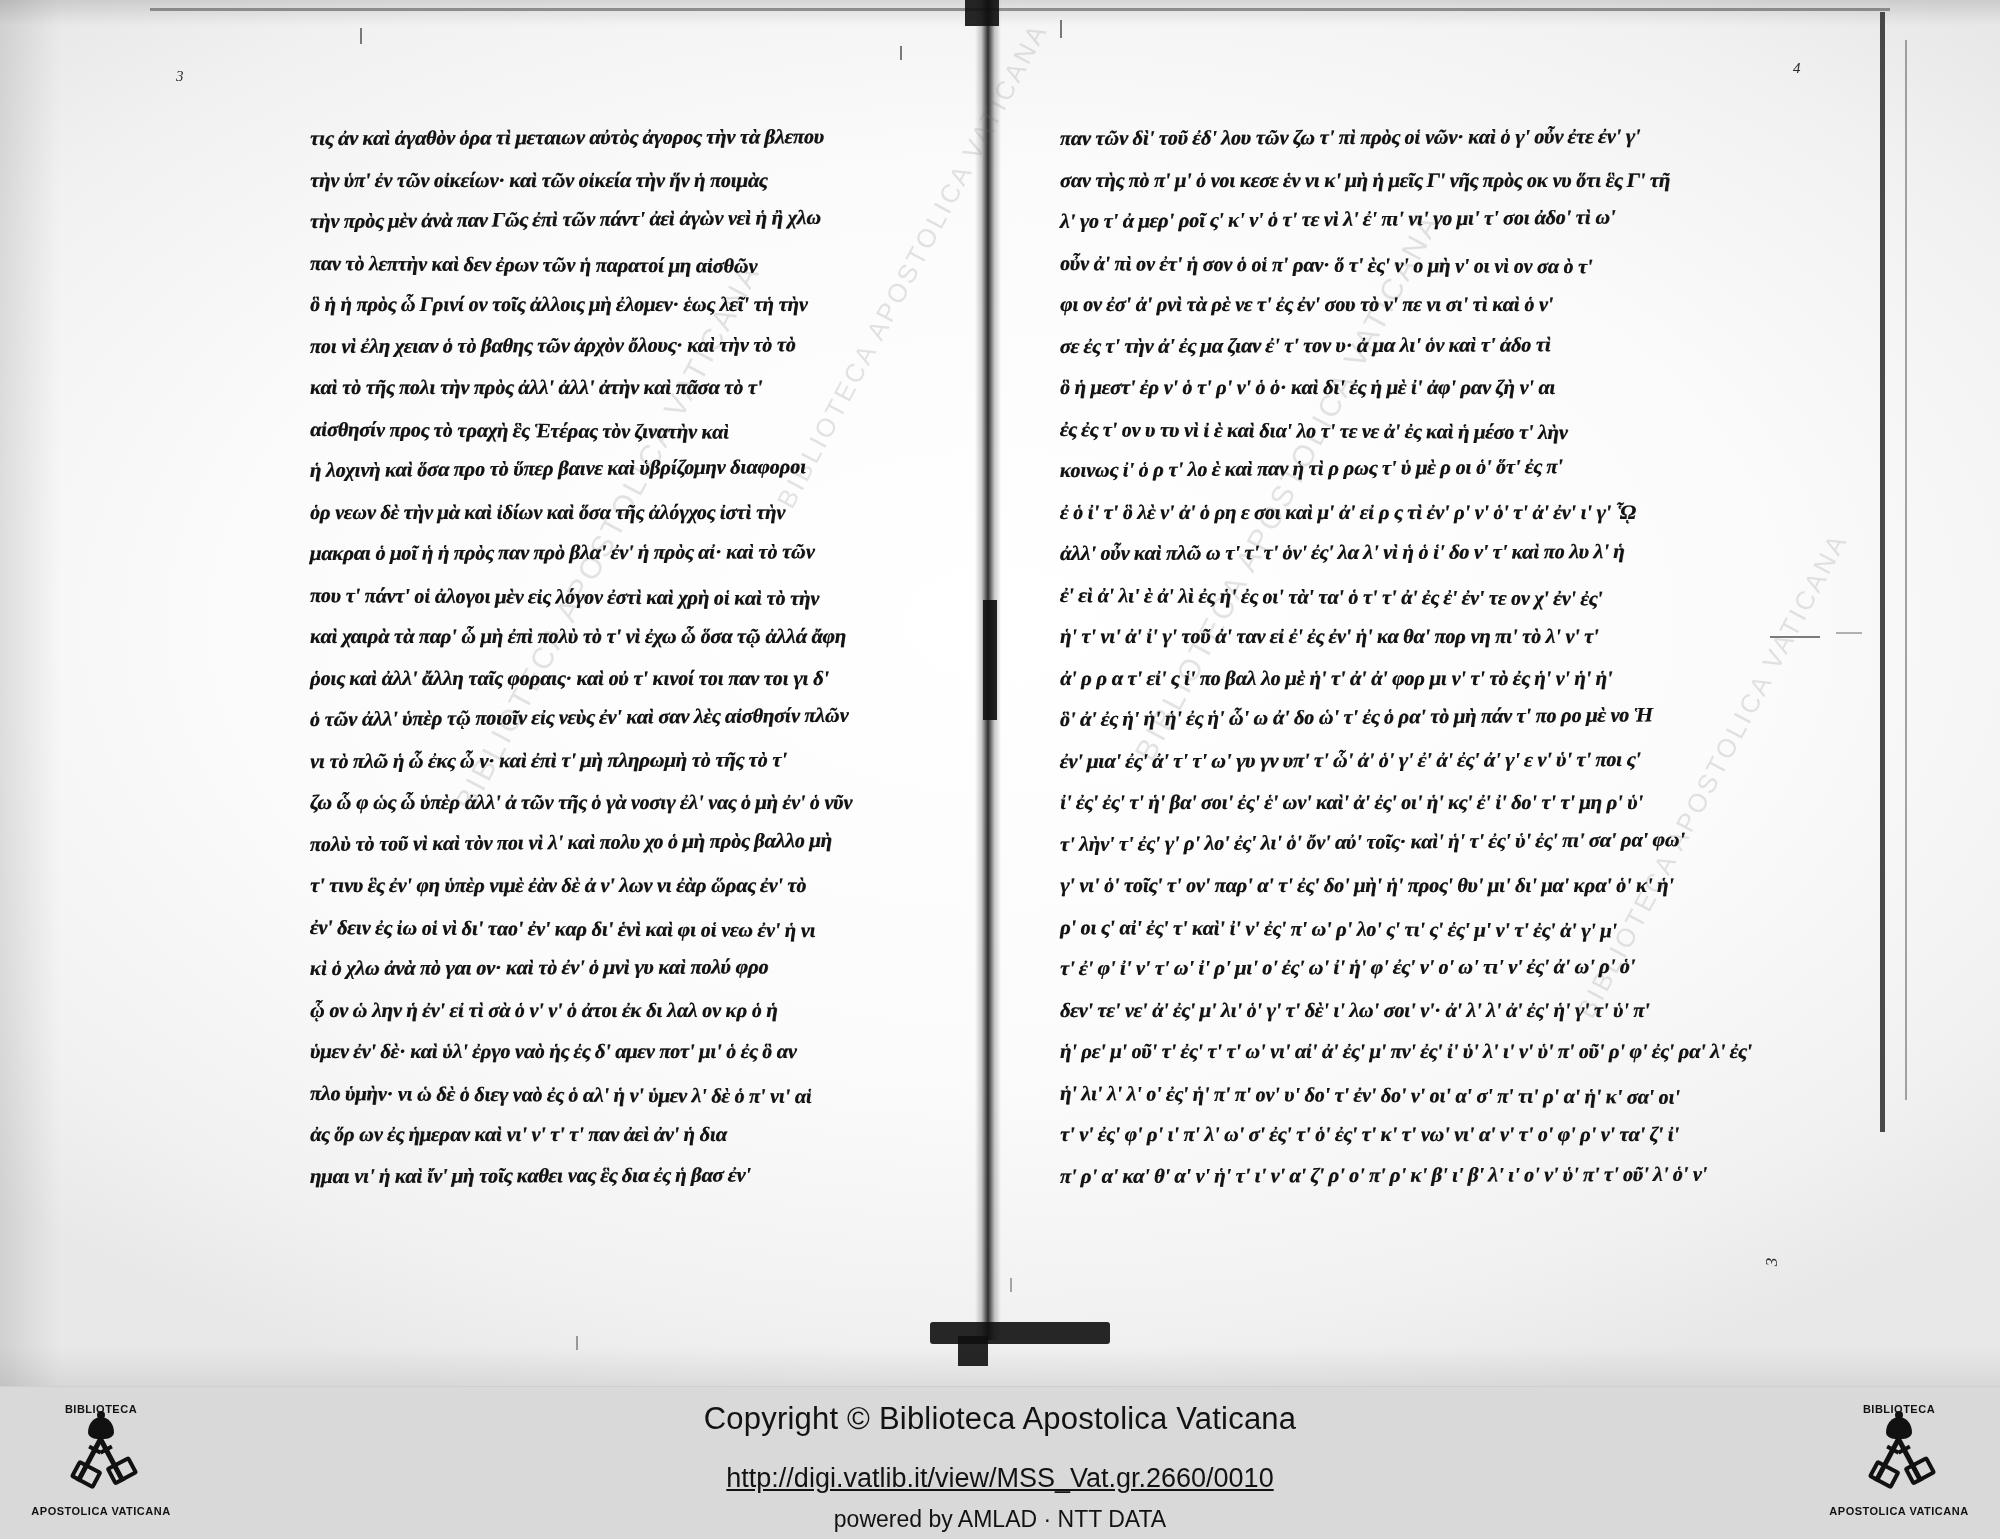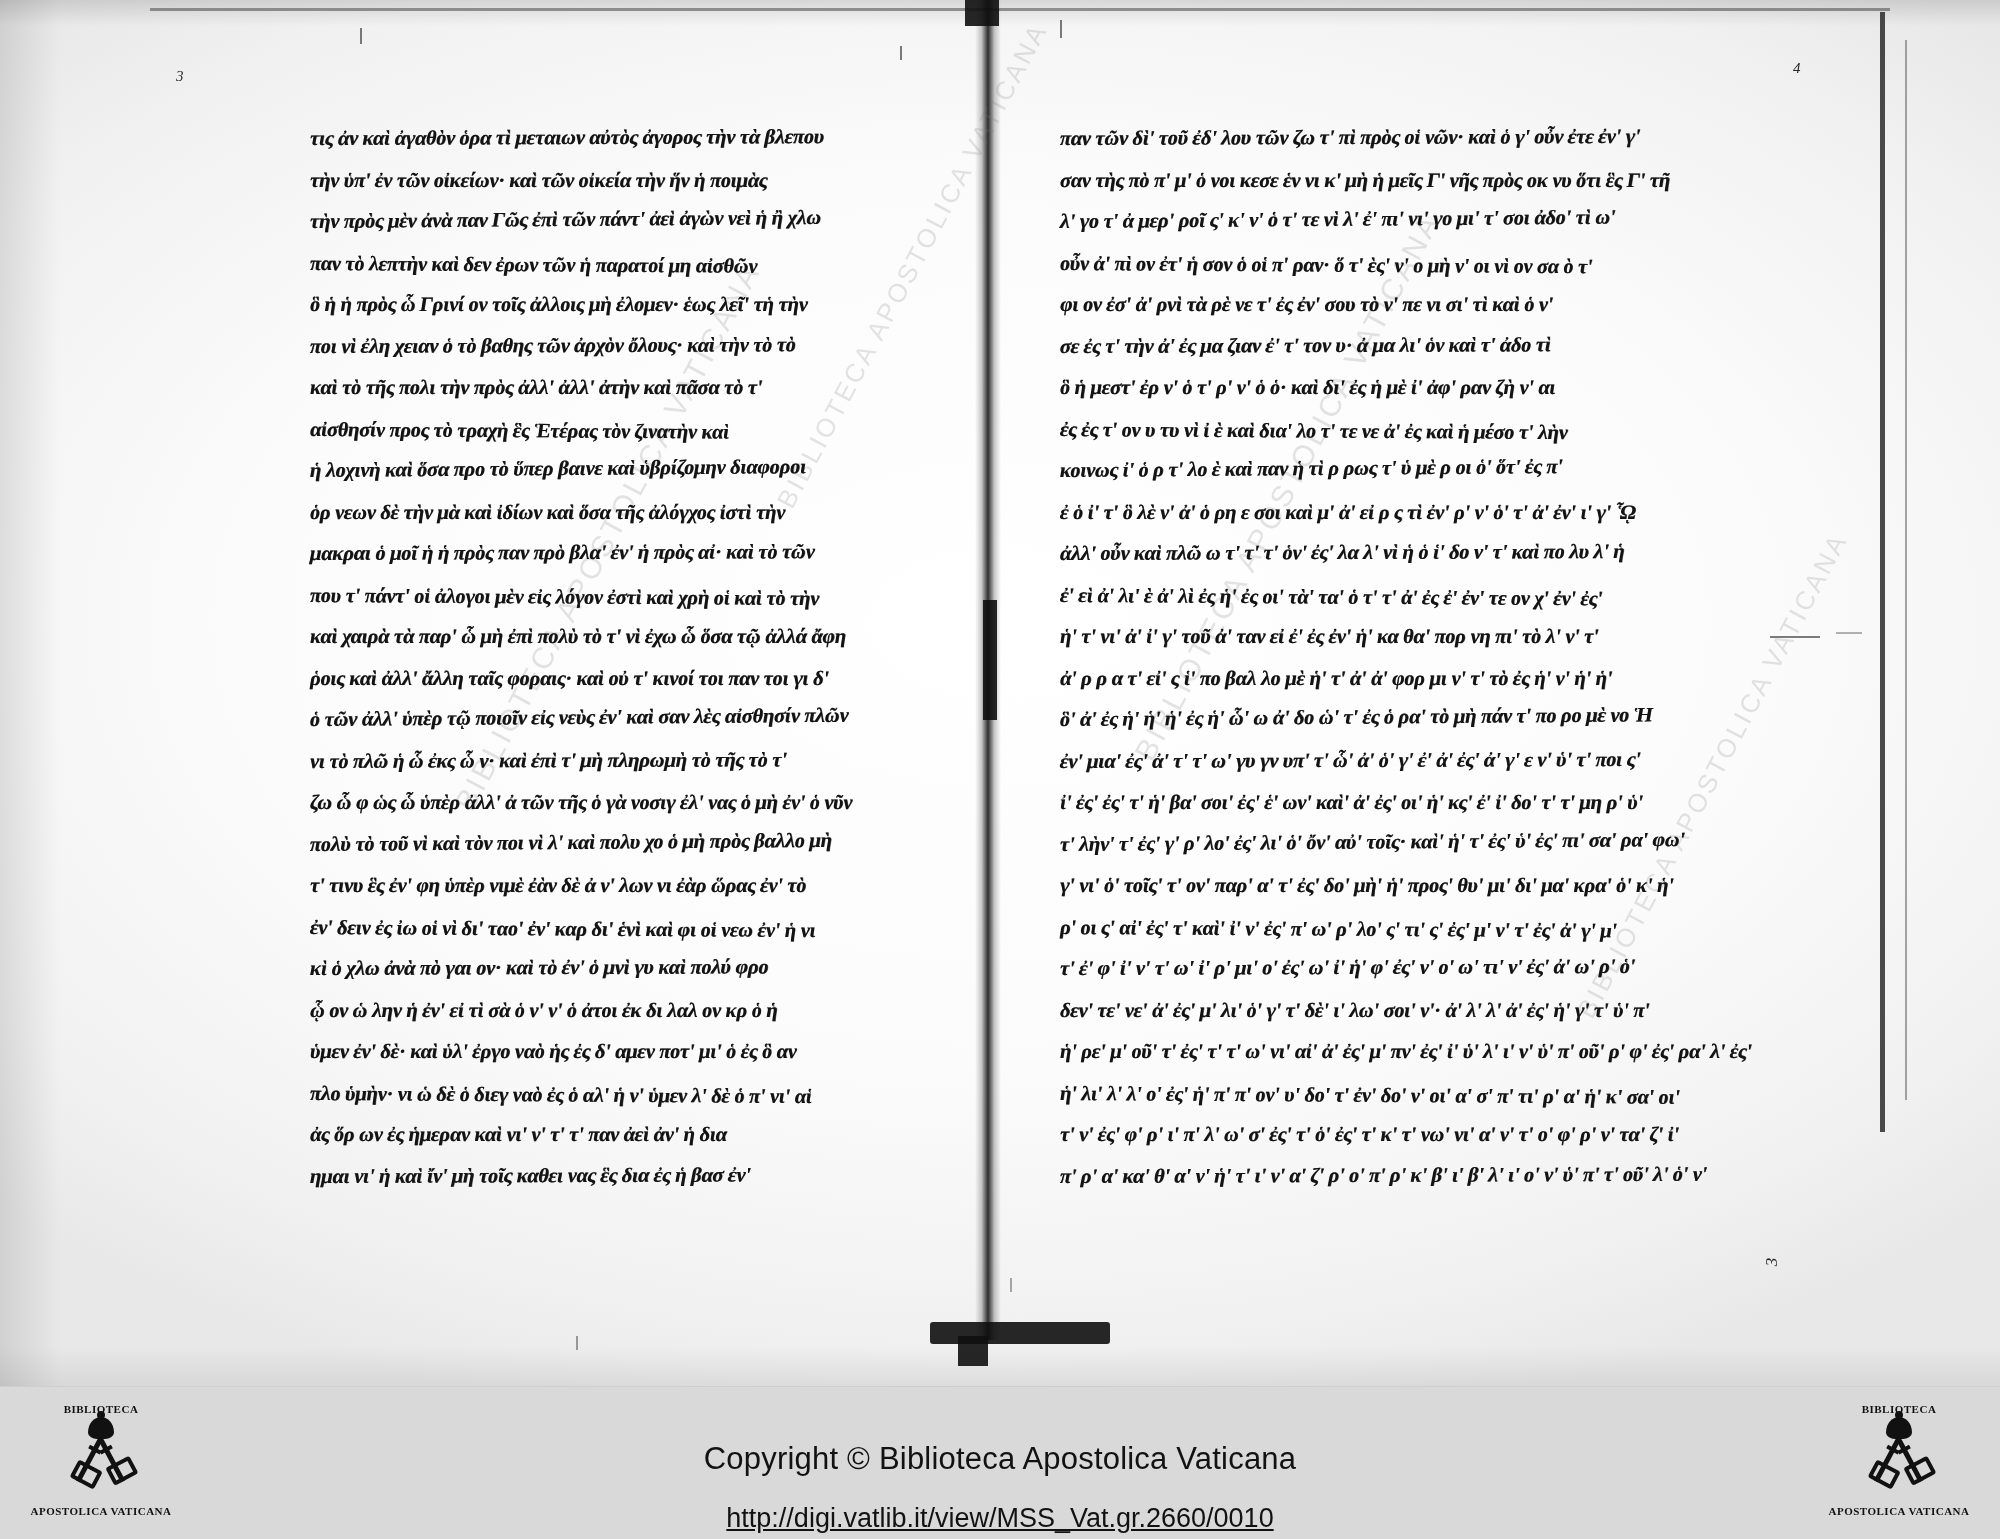--- a/index.html
+++ b/index.html
@@ -193,41 +193,39 @@
   }
   #footer-center {
     position: absolute;
     left: 0; right: 0; top: 14px;
     text-align: center;
     color: #121212;
   }
   .copyright {
     font-size: 31px;
     letter-spacing: .2px;
-    margin-top: 40px;
   }
   .url {
     font-size: 27px;
     margin-top: 26px;
     text-decoration: underline;
     color: #121212;
   }
   .powered {
     font-size: 23px;
     margin-top: 12px;
   }
 
   .logo-block {
     position: absolute;
     top: 16px;
     width: 190px;
     height: 120px;
     text-align: center;
     color: #111;
-    font-family: Liberation Serif, serif;
   }
   #logo-left  { left: 6px; }
   #logo-right { left: 1804px; }
 
   .crest {
     width: 84px;
     height: 78px;
     margin: 2px auto 0 auto;
     position: relative;
   }

